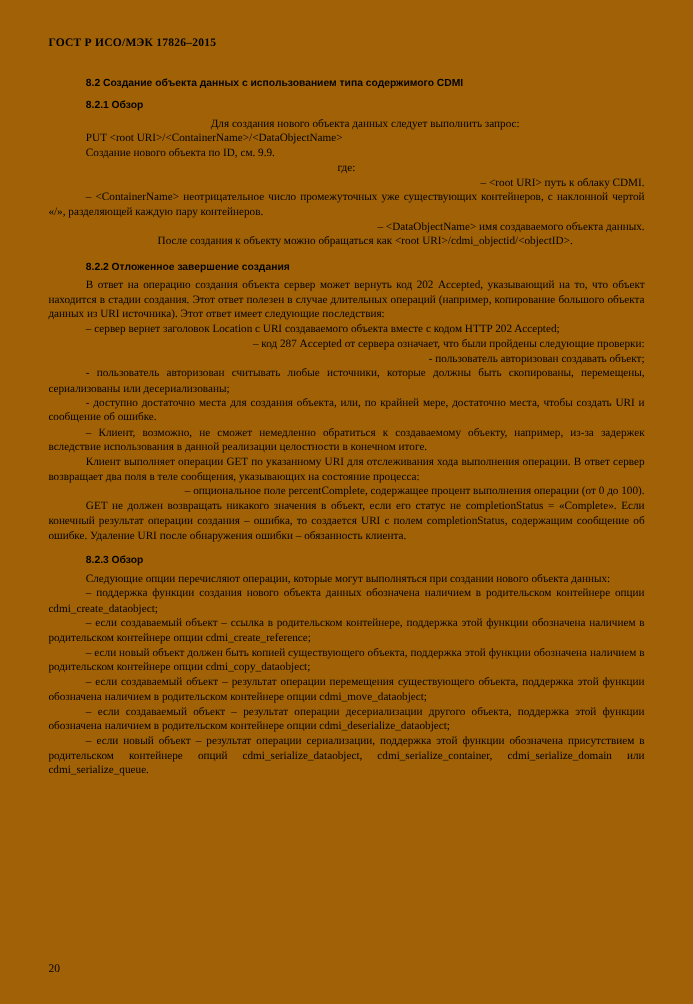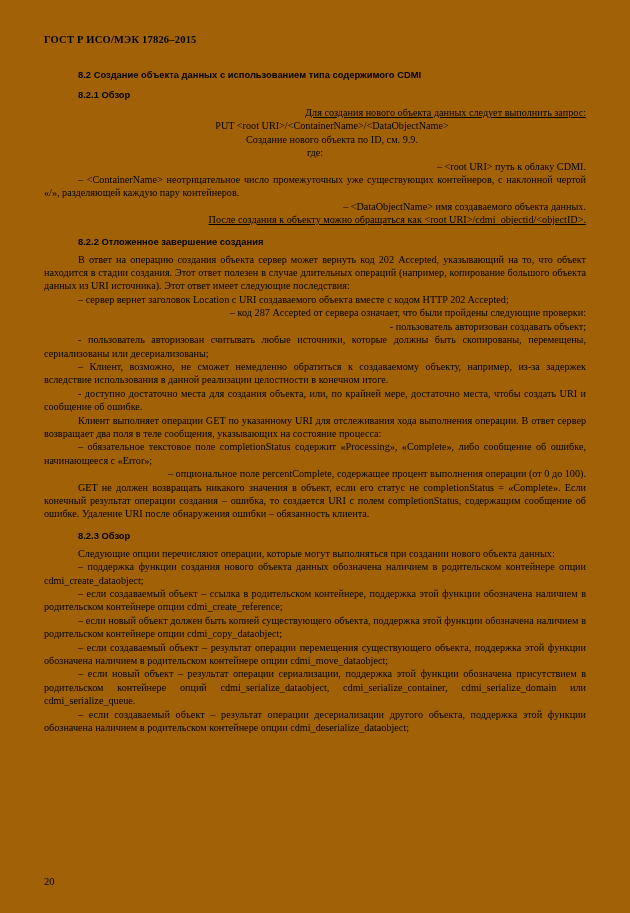--- a/index.html
+++ b/index.html
@@ -43,38 +43,37 @@
     text-indent: 34px;
   }
   p.body {
     font-size: 10.2px;
     line-height: 13.4px;
     margin: 0;
     text-align: justify;
     text-indent: 34px;
   }
   p.body.plain {
-    text-align: right;
-    text-decoration: underline;
+    text-align: center;
   }
   p.dash {
     font-size: 10.2px;
     line-height: 13.4px;
     margin: 0;
     text-align: justify;
     text-indent: 34px;
   }
   p.dash.plain {
     text-align: right;
   }
   .mono-line {
     font-size: 10.2px;
     line-height: 13.4px;
     margin: 0;
-    text-align: center;
+    text-align: left;
     text-indent: 34px;
   }
   .gde {
     font-size: 10.2px;
     line-height: 13.4px;
     margin: 0;
     text-align: center;
     text-indent: 0;
   }
   .block {
@@ -111,35 +110,34 @@
   </div>
 
   <div class="sub-title">8.2.2 Отложенное завершение создания</div>
 
   <div class="block">
     <p class="body">В ответ на операцию создания объекта сервер может вернуть код 202 Accepted, указывающий на то, что объект находится в стадии создания. Этот ответ полезен в случае длительных операций (например, копирование большого объекта данных из URI источника). Этот ответ имеет следующие последствия:</p>
     <p class="dash">– сервер вернет заголовок Location с URI создаваемого объекта вместе с кодом HTTP 202 Accepted;</p>
     <p class="dash plain">– код 287 Accepted от сервера означает, что были пройдены следующие проверки:</p>
     <p class="dash plain">- пользователь авторизован создавать объект;</p>
     <p class="dash">- пользователь авторизован считывать любые источники, которые должны быть скопированы, перемещены, сериализованы или десериализованы;</p>
+    <p class="dash">- доступно достаточно места для создания объекта, или, по крайней мере, достаточно места, чтобы создать URI и сообщение об ошибке.</p>
     <p class="dash">– Клиент, возможно, не сможет немедленно обратиться к создаваемому объекту, например, из-за задержек вследствие использования в данной реализации целостности в конечном итоге.</p>
-    <p class="dash">- доступно достаточно места для создания объекта, или, по крайней мере, достаточно места, чтобы создать URI и сообщение об ошибке.</p>
     <p class="body">Клиент выполняет операции GET по указанному URI для отслеживания хода выполнения операции. В ответ сервер возвращает два поля в теле сообщения, указывающих на состояние процесса:</p>
-    <p class="dash">– обязательное текстовое поле completionStatus содержит «Processing», «Complete», либо сообщение об ошибке, начинающееся с «Error»;</p>
     <p class="dash plain">– опциональное поле percentComplete, содержащее процент выполнения операции (от 0 до 100).</p>
     <p class="body">GET не должен возвращать никакого значения в объект, если его статус не completionStatus = «Complete». Если конечный результат операции создания – ошибка, то создается URI с полем completionStatus, содержащим сообщение об ошибке. Удаление URI после обнаружения ошибки – обязанность клиента.</p>
   </div>
 
   <div class="sub-title">8.2.3 Обзор</div>
 
   <div class="block">
     <p class="body">Следующие опции перечисляют операции, которые могут выполняться при создании нового объекта данных:</p>
     <p class="dash">– поддержка функции создания нового объекта данных обозначена наличием в родительском контейнере опции cdmi_create_dataobject;</p>
     <p class="dash">– если создаваемый объект – ссылка в родительском контейнере, поддержка этой функции обозначена наличием в родительском контейнере опции cdmi_create_reference;</p>
     <p class="dash">– если новый объект должен быть копией существующего объекта, поддержка этой функции обозначена наличием в родительском контейнере опции cdmi_copy_dataobject;</p>
     <p class="dash">– если создаваемый объект – результат операции перемещения существующего объекта, поддержка этой функции обозначена наличием в родительском контейнере опции cdmi_move_dataobject;</p>
+    <p class="dash">– если создаваемый объект – результат операции десериализации другого объекта, поддержка этой функции обозначена наличием в родительском контейнере опции cdmi_deserialize_dataobject;</p>
     <p class="dash">– если новый объект – результат операции сериализации, поддержка этой функции обозначена присутствием в родительском контейнере опций cdmi_serialize_dataobject, cdmi_serialize_container, cdmi_serialize_domain или cdmi_serialize_queue.</p>
-    <p class="dash">– если создаваемый объект – результат операции десериализации другого объекта, поддержка этой функции обозначена наличием в родительском контейнере опции cdmi_deserialize_dataobject;</p>
   </div>
 
   <div class="page-number">20</div>
 
 </div>
 
 </body></html>

